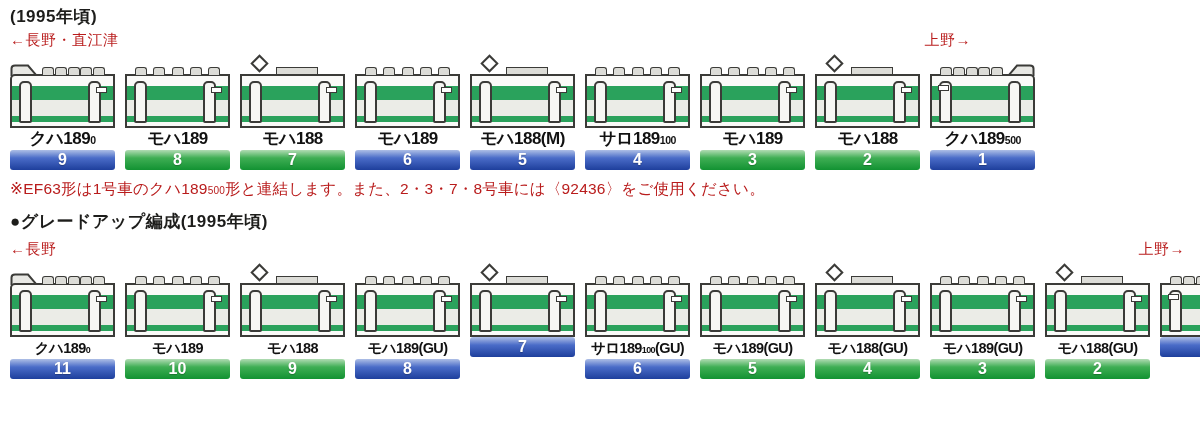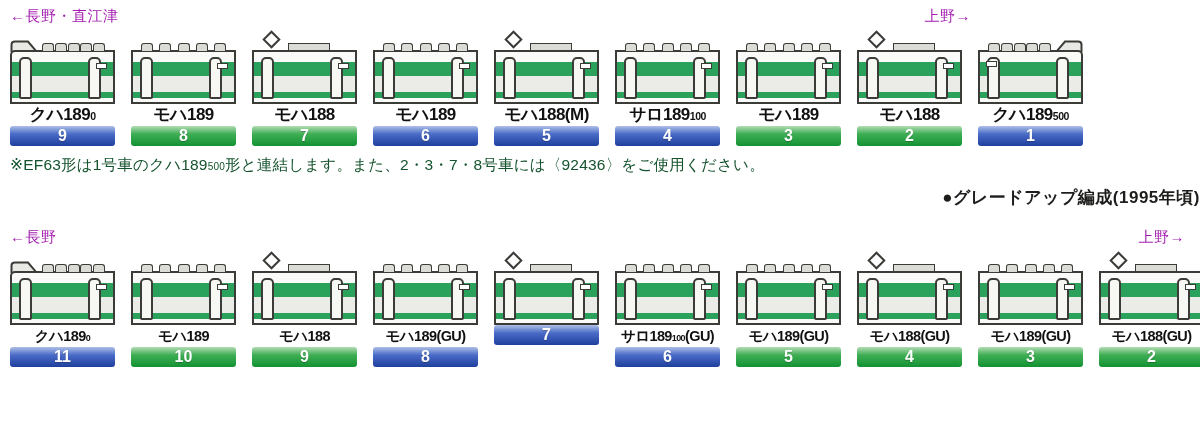--- a/index.html
+++ b/index.html
@@ -2,24 +2,24 @@
 <html><head>
 <meta charset="utf-8">
 <style>
   html,body{margin:0;padding:0;background:#ffffff;}
   .page{
     position:relative; width:1200px; height:440px; overflow:hidden;
     font-family:"Liberation Sans","DejaVu Sans",sans-serif;
     color:#222; padding:6px 0 0 10px; box-sizing:border-box; background:#fff;
   }
   .era-title{font-size:17px; font-weight:bold; color:#1d1d1b; height:24px; line-height:22px; letter-spacing:.5px;}
-  .dir-row{display:flex; justify-content:space-between; font-size:15px; color:#a21caf; height:22px; line-height:20px; letter-spacing:.5px;}
+  .dir-row{display:flex; justify-content:space-between; font-size:15px; color:#b91c1c; height:22px; line-height:20px; letter-spacing:.5px;}
   .dir-row.w1{width:961px;}
   .dir-row.w2{width:1175px;}
-  .train-row{display:flex; gap:16px;}
+  .train-row{display:flex; gap:10px;}
   .car-col{width:105px; flex:0 0 105px; display:flex; flex-direction:column;}
 
   
   .car-gfx{position:relative; height:76px;}
   .car-body{
     position:absolute; left:0; right:0; bottom:0; height:50px;
     background:#fafaf8; border:2px solid #3b3b38; box-sizing:content-box;
   }
   .band,.stripe{position:absolute; left:0; right:0;}
   .green-band{top:10px; height:14px; background:#2aa25c;}
@@ -72,32 +72,33 @@
   .car-label .lsub{font-size:0.62em; font-weight:bold;}
   .car-banner{
     height:20px; border-radius:3px; text-align:center;
     color:#fff; font-weight:bold; font-size:16px; line-height:20px;
     text-shadow:0 1px 1px rgba(0,0,0,.25);
   }
   .b-blue{background:linear-gradient(180deg,#aebfe6 0%,#4a6cc8 40%,#1e3f9c 100%);}
   .b-green{background:linear-gradient(180deg,#b2dcb4 0%,#3fae54 40%,#129232 100%);}
 
   
-  .note{margin-top:9px; font-size:15.5px; color:#14532d; line-height:19px; letter-spacing:.2px;}
+  .note{margin-top:9px; font-size:15.5px; color:#b91c1c; line-height:19px; letter-spacing:.2px;}
   .note .note-line + .note-line{padding-left:18px;}
   .note .sub{font-size:0.65em;}
   .sec2{margin-top:11px;}
-  .sec2 .era-title{margin-bottom:16px;text-align:right;}
+  .sec2 .era-title{margin-bottom:4px;}
 </style>
 </head>
 <body>
 
 <div class="page">
 
   <section>
+    <div class="era-title">(1995年頃)</div>
     <div class="dir-row w1">
       <span>←長野・直江津</span>
       <span>上野→</span>
     </div>
     <div class="train-row row1">
         <div class="car-col t-cab-left">
     <div class="car-gfx">
 
       <svg class="cab-hood left" viewBox="0 0 28 12" preserveAspectRatio="none">
         <path d="M1.5 12 L1.5 4.5 Q1.5 1.5 5 1.5 L18 1.5 L27 12 Z" fill="#e8e8e4" stroke="#3b3b38" stroke-width="2"></path>

